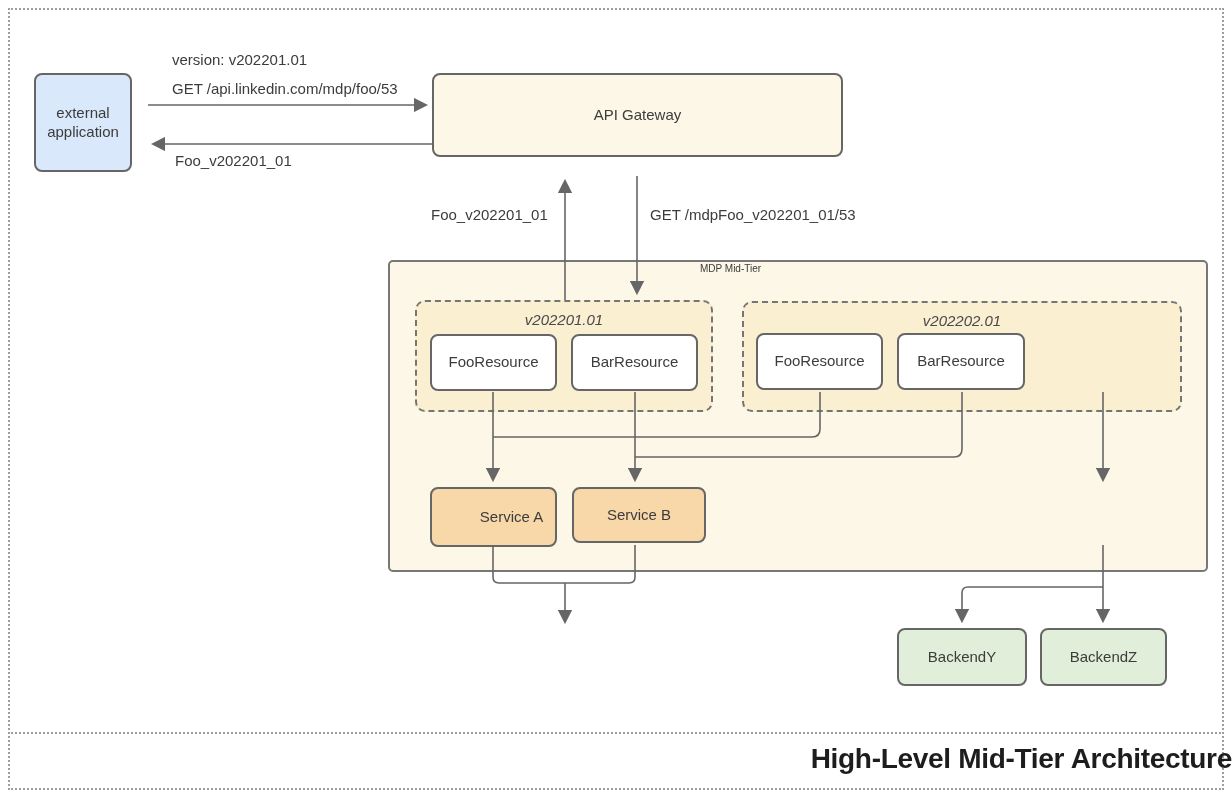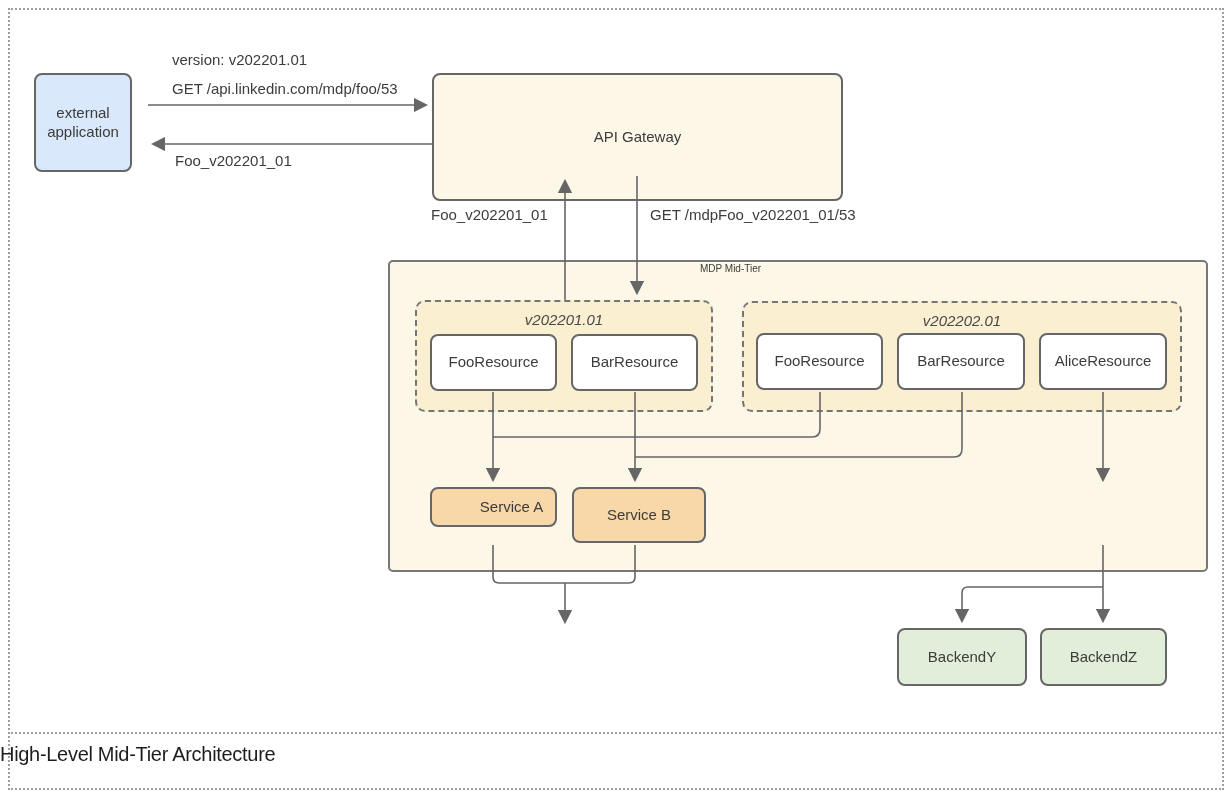--- a/index.html
+++ b/index.html
@@ -36,22 +36,22 @@
   }
   .group-label{display:block;text-align:center;padding-top:9px;color:#4a4a4a;font-style:italic;}
   .floating-label{
     position:absolute;font-size:15px;white-space:nowrap;color:var(--c-text,#3c3c3c);
   }
   .box-title{
     position:absolute;font-size:10px;text-align:left;color:var(--c-text,#3c3c3c);
   }
   #edges{position:absolute;left:0;top:0;pointer-events:none;color:var(--c-line,#666666);}
   .caption{
-    position:absolute;left:0;top:743px;width:1232px;text-align:left;
-    font-size:20px;font-weight:400;letter-spacing:-0.3px;color:#1d1d1d;
+    position:absolute;left:0;top:743px;width:1232px;text-align:right;
+    font-size:28px;font-weight:700;letter-spacing:-0.3px;color:#1d1d1d;
   }
 </style>
 </head>
 <body>
 
 <div id="canvas">
 
   <div class="page-border"></div>
 
   <div class="bigbox" style="left:388px;top:260px;width:820px;height:312px;border-color:#777777;"></div>
@@ -59,30 +59,29 @@
 
   <div class="group" style="left:415px;top:300px;width:298px;height:112px;">
     <span class="group-label">v202201.01</span>
   </div>
   <div class="group" style="left:742px;top:301px;width:440px;height:111px;">
     <span class="group-label">v202202.01</span>
   </div>
 
   <div class="node external" style="left:34px;top:73px;width:98px;height:99px;">external application</div>
 
-  <div class="node cream" style="left:432px;top:73px;width:411px;height:128px;">API Gateway</div>
+  <div class="node cream" style="left:432px;top:73px;width:411px;height:84px;">API Gateway</div>
 
   <div class="node resource" style="left:430px;top:334px;width:127px;height:57px;">FooResource</div>
   <div class="node resource" style="left:571px;top:334px;width:127px;height:57px;">BarResource</div>
 
   <div class="node resource" style="left:756px;top:333px;width:127px;height:57px;">FooResource</div>
   <div class="node resource" style="left:897px;top:333px;width:128px;height:57px;">BarResource</div>
-  <div class="node resource" style="left:1039px;top:333px;width:128px;height:57px;">AliceResource</div>
 
-  <div class="node service" style="left:430px;top:487px;width:127px;height:40px;padding-left:40px;">Service A</div>
+  <div class="node service" style="left:430px;top:487px;width:127px;height:60px;padding-left:40px;">Service A</div>
   <div class="node service" style="left:572px;top:487px;width:134px;height:56px;">Service B</div>
 
   <div class="node backend" style="left:897px;top:628px;width:130px;height:58px;">BackendY</div>
   <div class="node backend" style="left:1040px;top:628px;width:127px;height:58px;">BackendZ</div>
 
   <div class="floating-label" style="left:172px;top:51px;">version: v202201.01</div>
   <div class="floating-label" style="left:172px;top:80px;">GET /api.linkedin.com/mdp/foo/53</div>
   <div class="floating-label" style="left:175px;top:152px;">Foo_v202201_01</div>
   <div class="floating-label" style="left:431px;top:206px;">Foo_v202201_01</div>
   <div class="floating-label" style="left:650px;top:206px;">GET /mdpFoo_v202201_01/53</div>

